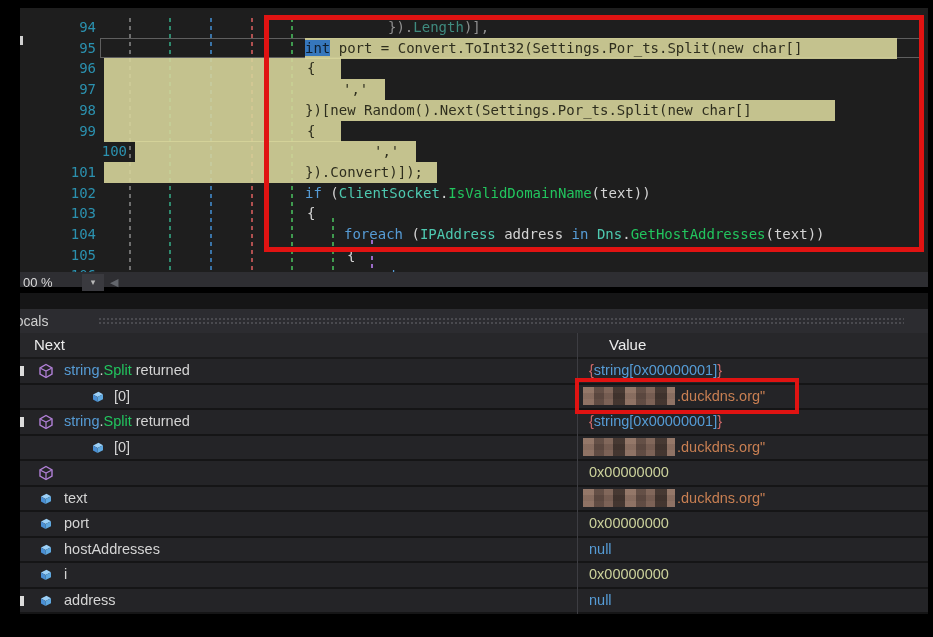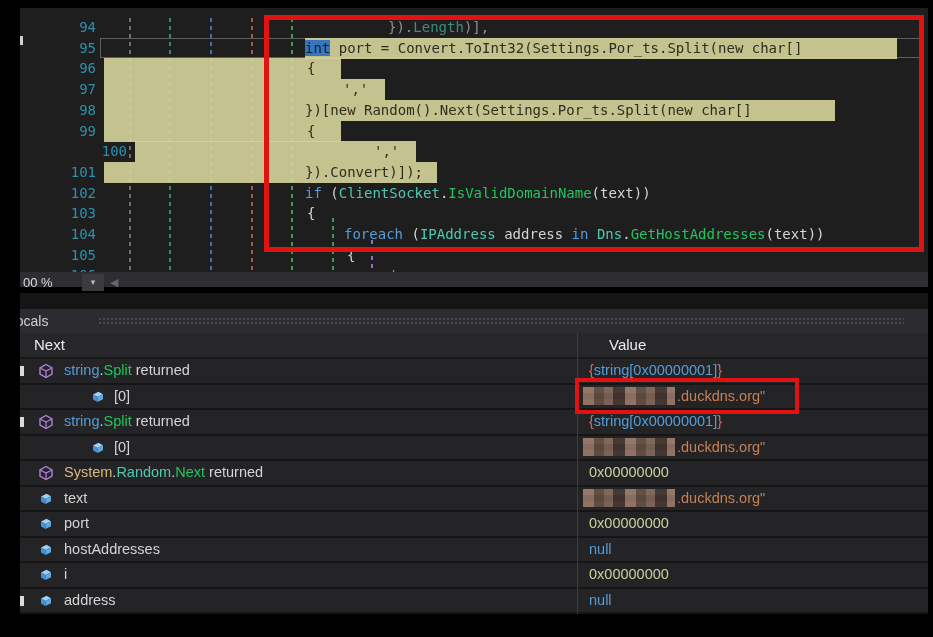--- a/index.html
+++ b/index.html
@@ -137,21 +137,20 @@
       <polygon points="7.5,8 13,5.2 13,10.2 7.5,13" fill="#5fa8e0"></polygon>
           </svg></span>
         <span class="cell" style="left: 94px;"><span class="c-pn">[0]</span></span>
         <span class="cell" style="left: 569px;"><span class="mosaic"></span><span class="c-st">.duckdns.org"</span></span>
       </div>
       <div class="lrow" style="top: 102px;">
         <span class="row-icon" style="left: 18px;"><svg width="16" height="16" viewBox="0 0 16 16">
       <polygon points="8,1.5 14,5 14,11 8,14.5 2,11 2,5" fill="none" stroke="#b180d7" stroke-width="1.4"></polygon>
       <path d="M2.5,5.3 L8,8 L13.5,5.3 M8,8 L8,14" fill="none" stroke="#b180d7" stroke-width="1.2"></path>
           </svg></span>
-        <span class="cell" style="left: 44px;"><span class="c-gold">System</span><span class="c-pn">.</span><span class="c-ty">Random</span><span class="c-pn">.</span><span class="c-me">Next</span><span class="c-pn"> returned</span></span>
         <span class="cell" style="left: 569px;"><span class="c-hx">0x00000000</span></span>
       </div>
       <div class="lrow" style="top: 127.5px;">
         <span class="row-icon" style="left: 18px;"><svg width="16" height="16" viewBox="0 0 16 16">
       <polygon points="3,5.5 8.5,2.8 13,5.2 7.5,8" fill="#9cd0f7"></polygon>
       <polygon points="3,5.5 7.5,8 7.5,13 3,10.5" fill="#4a8fd4"></polygon>
       <polygon points="7.5,8 13,5.2 13,10.2 7.5,13" fill="#5fa8e0"></polygon>
           </svg></span>
         <span class="cell" style="left: 44px;"><span class="c-pn">text</span></span>
         <span class="cell" style="left: 569px;"><span class="mosaic"></span><span class="c-st">.duckdns.org"</span></span>

